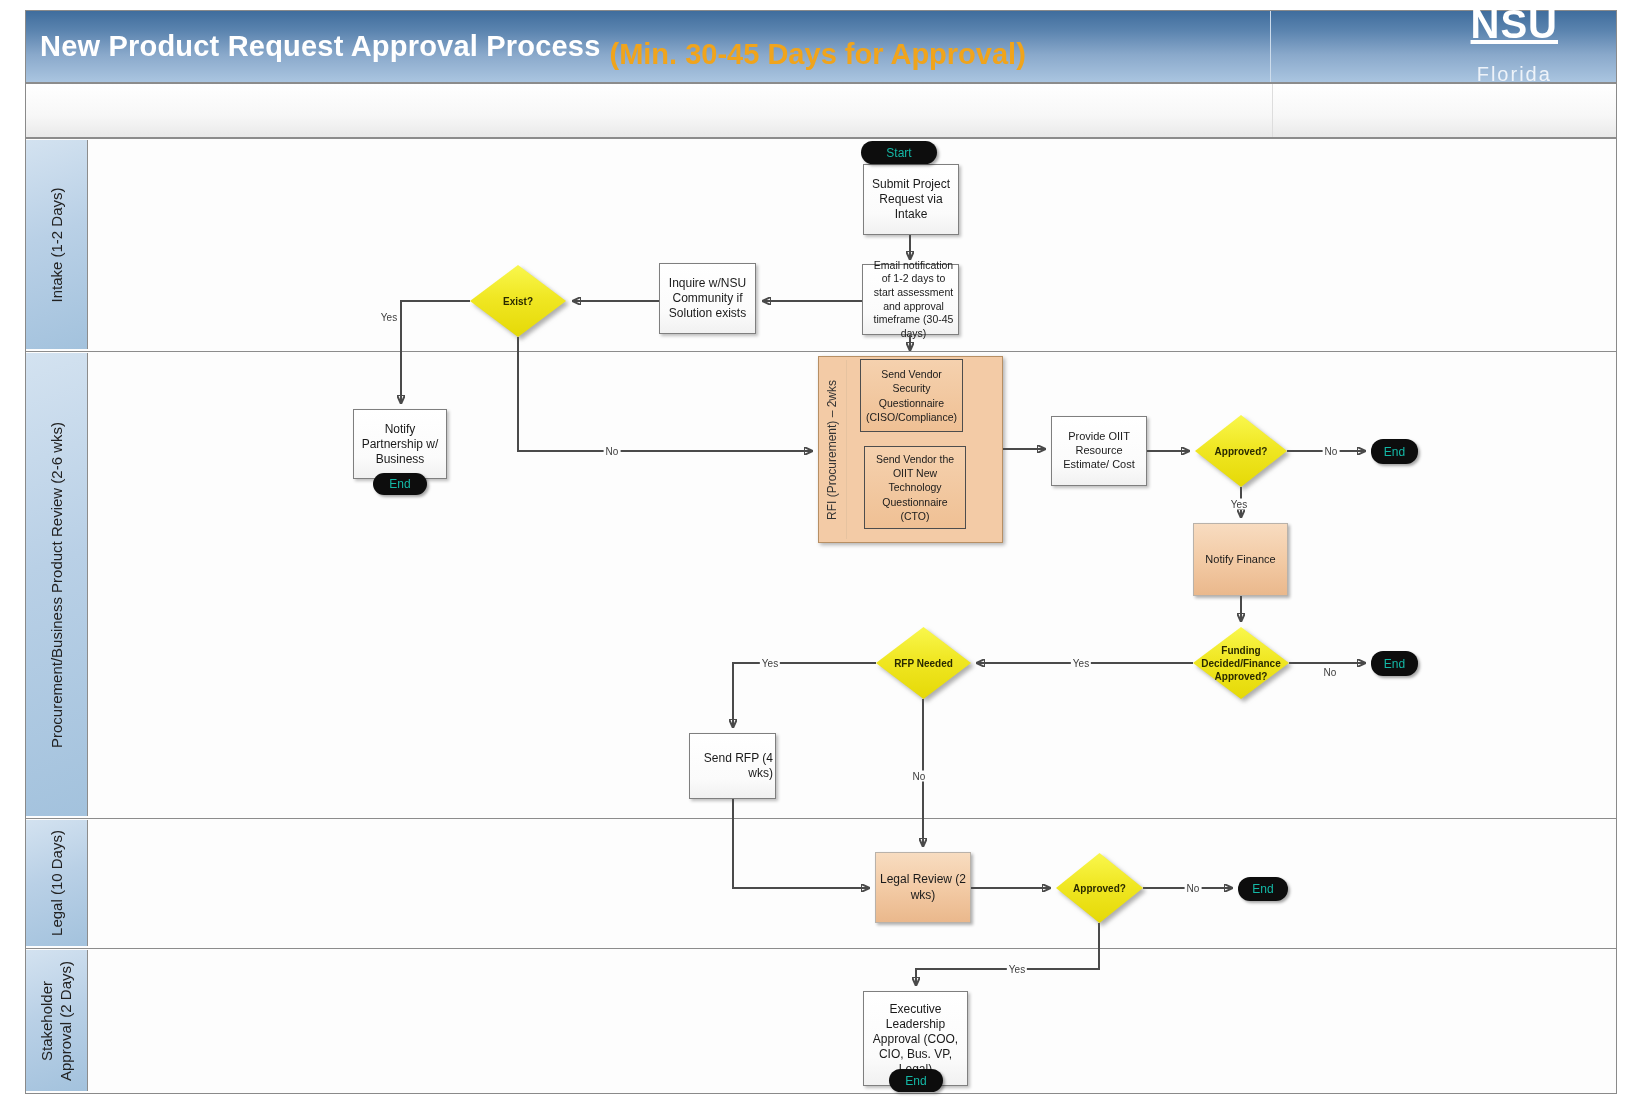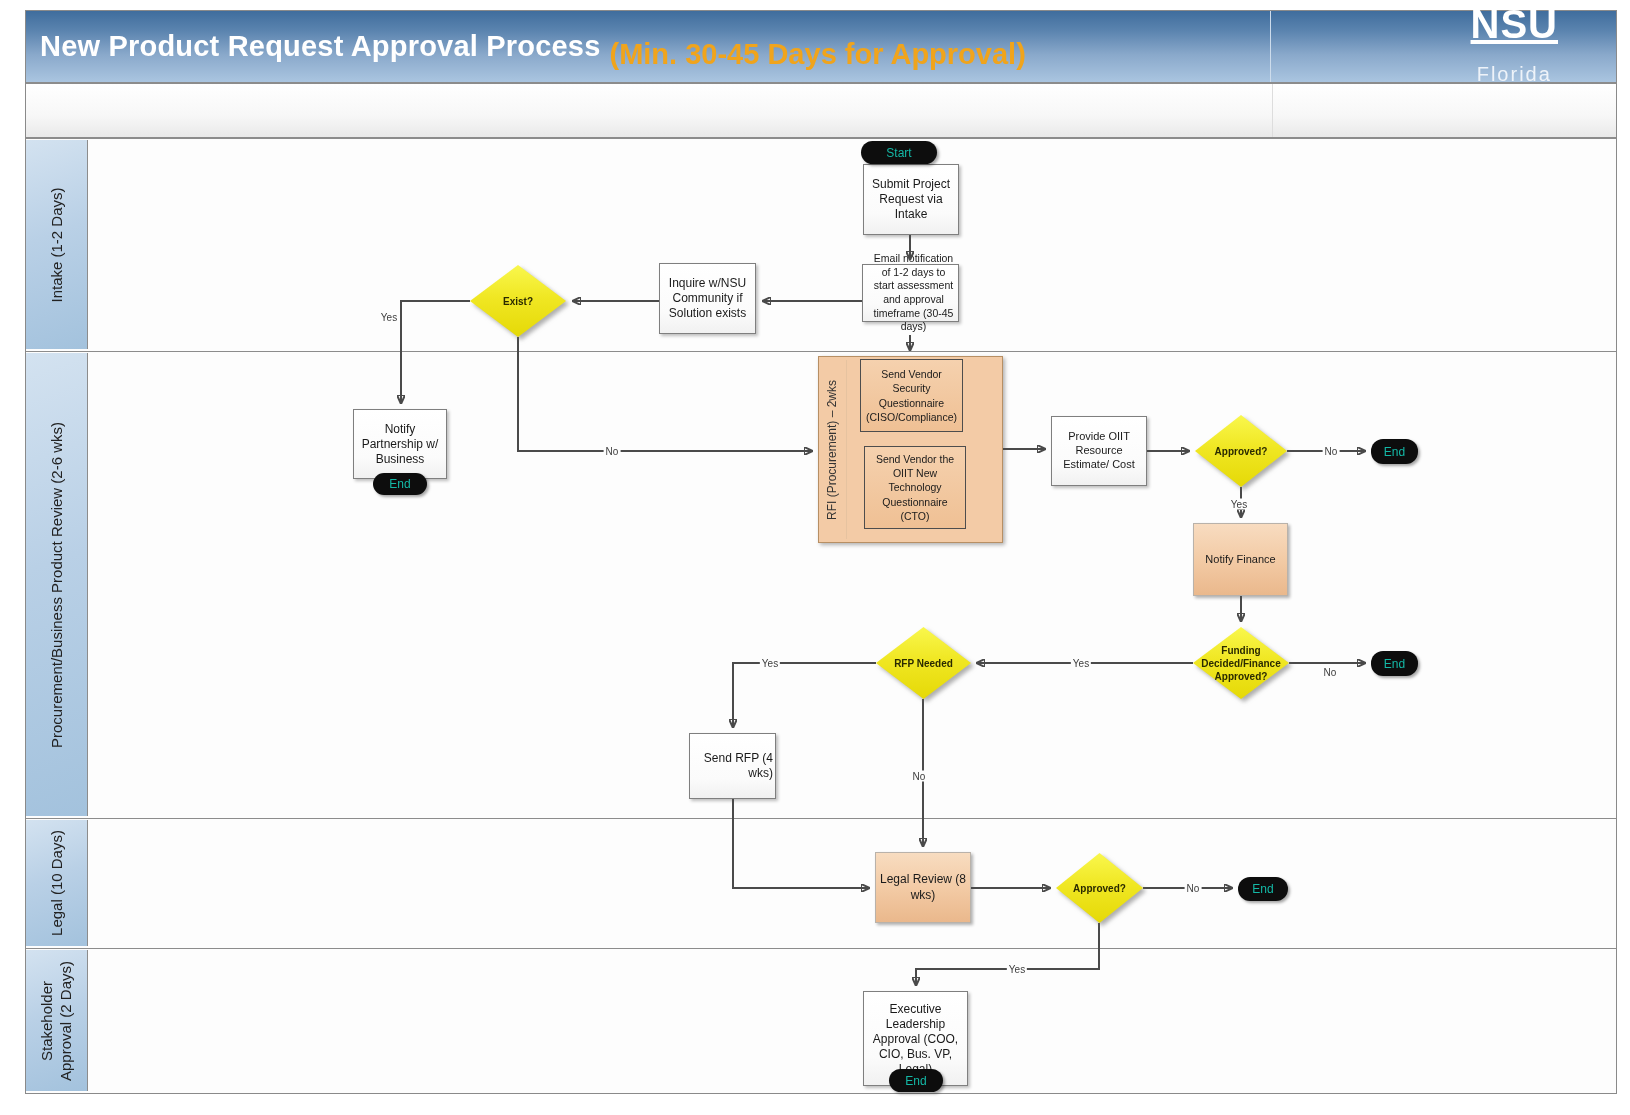--- a/index.html
+++ b/index.html
@@ -133,21 +133,21 @@
       <path d="M1117,877 H1206" marker-end="url(#arr)"></path>
       <path d="M1073,912 V958 H890 V974" marker-end="url(#arr)"></path>
     </svg>
 
     <div class="node pill" style="left:835px;top:130px;width:76px;height:23px;">
         <span>Start</span>
       </div>
     <div class="node box" style="left:837px;top:153px;width:96px;height:71px;">
         <span>Submit Project Request via Intake</span>
       </div>
-    <div class="node box small" style="left:836px;top:253px;width:97px;height:58px;padding-left:8px;">
+    <div class="node box small" style="left:836px;top:253px;width:97px;height:71px;padding-left:8px;">
         <span>Email notification of 1-2 days to start assessment and approval timeframe (30-45 days)</span>
       </div>
     <div class="node box" style="left:633px;top:252px;width:97px;height:71px;">
         <span>Inquire w/NSU Community if Solution exists</span>
       </div>
     <div class="diamond-wrap" style="left:444px;top:254px;width:96px;height:72px;">
       <div class="diamond">
           <span>Exist?</span>
         </div>
     </div>
@@ -195,21 +195,21 @@
     <div class="diamond-wrap" style="left:850px;top:616px;width:95px;height:72px;">
       <div class="diamond">
           <span>RFP Needed</span>
         </div>
     </div>
     <div class="node box" style="left:663px;top:722px;width:87px;height:66px;text-align:right;">
         <span>Send RFP (4 wks)</span>
       </div>
 
     <div class="node obox" style="left:849px;top:841px;width:96px;height:71px;">
-        <span>Legal Review (8 wks)</span>
+        <span>Legal Review (2 wks)</span>
       </div>
     <div class="diamond-wrap" style="left:1030px;top:842px;width:87px;height:70px;">
       <div class="diamond">
           <span>Approved?</span>
         </div>
     </div>
     <div class="node pill" style="left:1212px;top:866px;width:50px;height:24px;">
         <span>End</span>
       </div>
 

